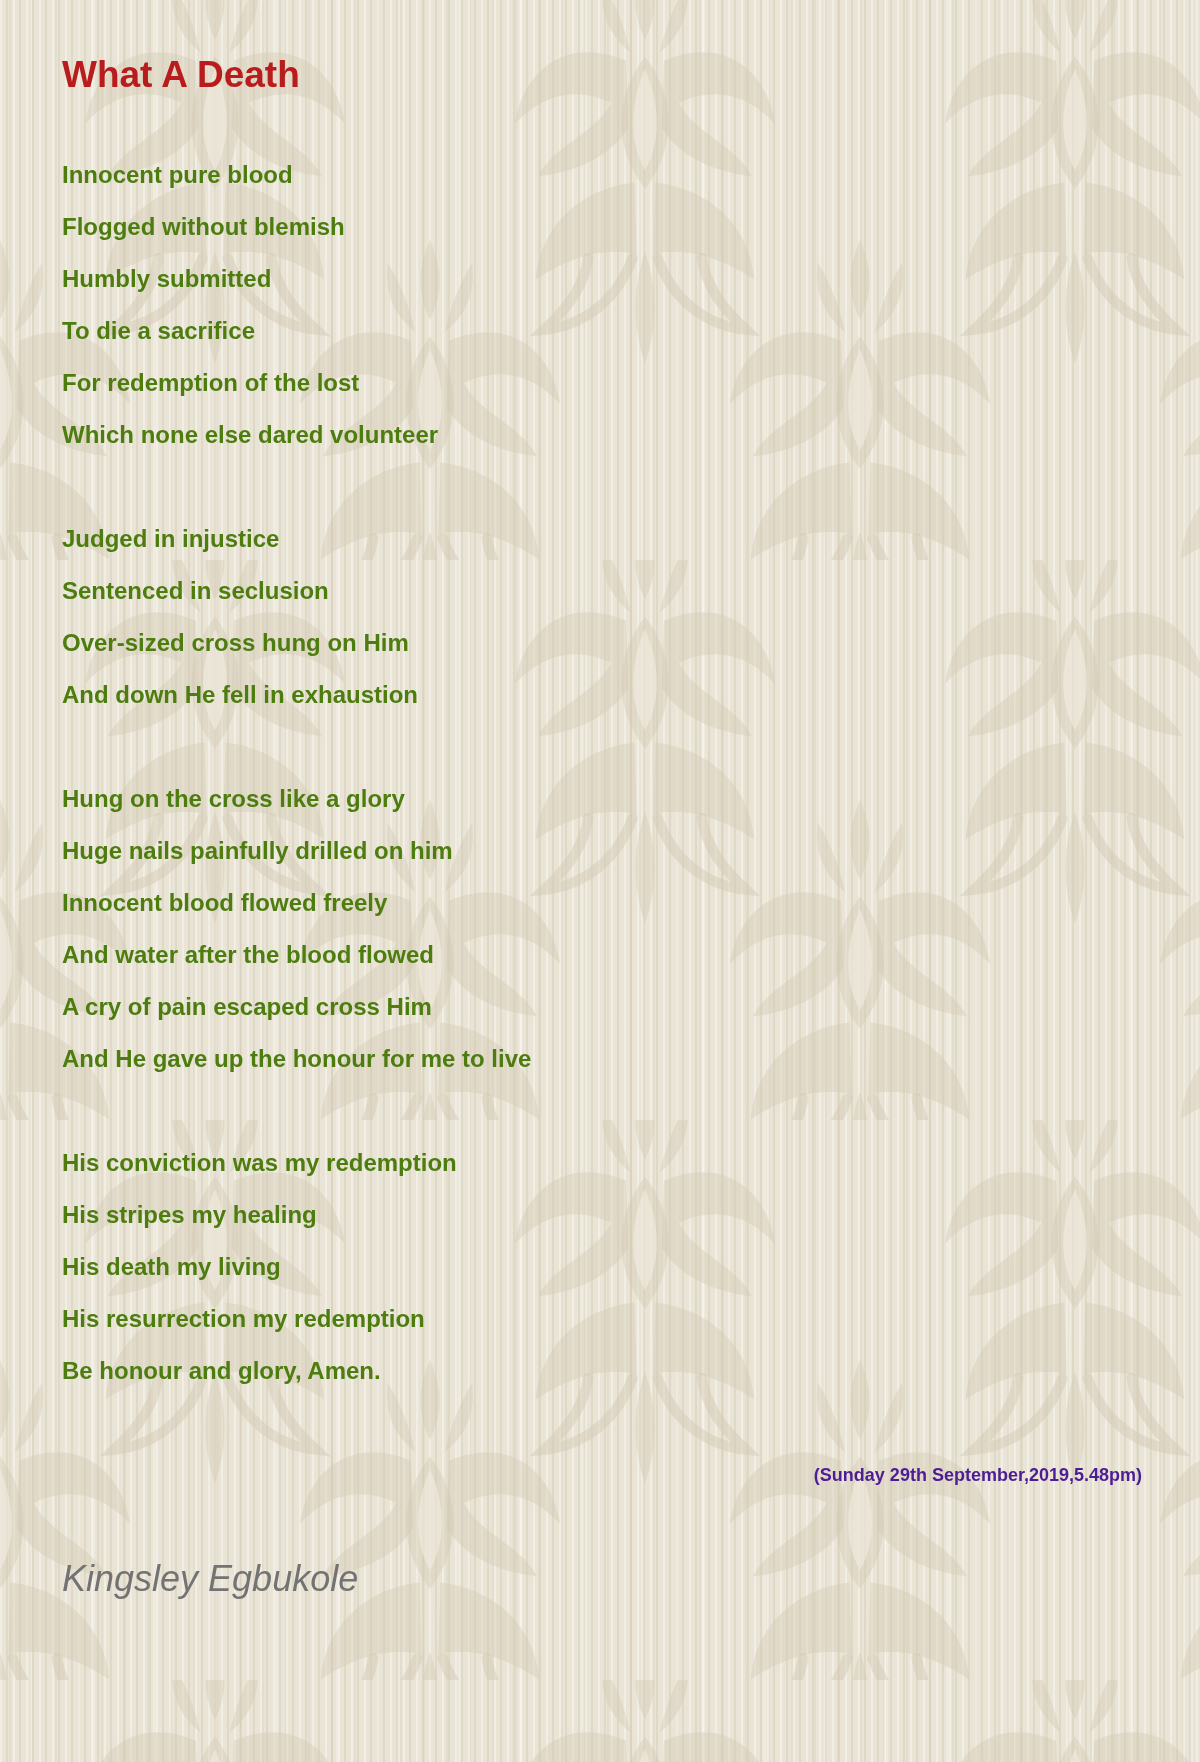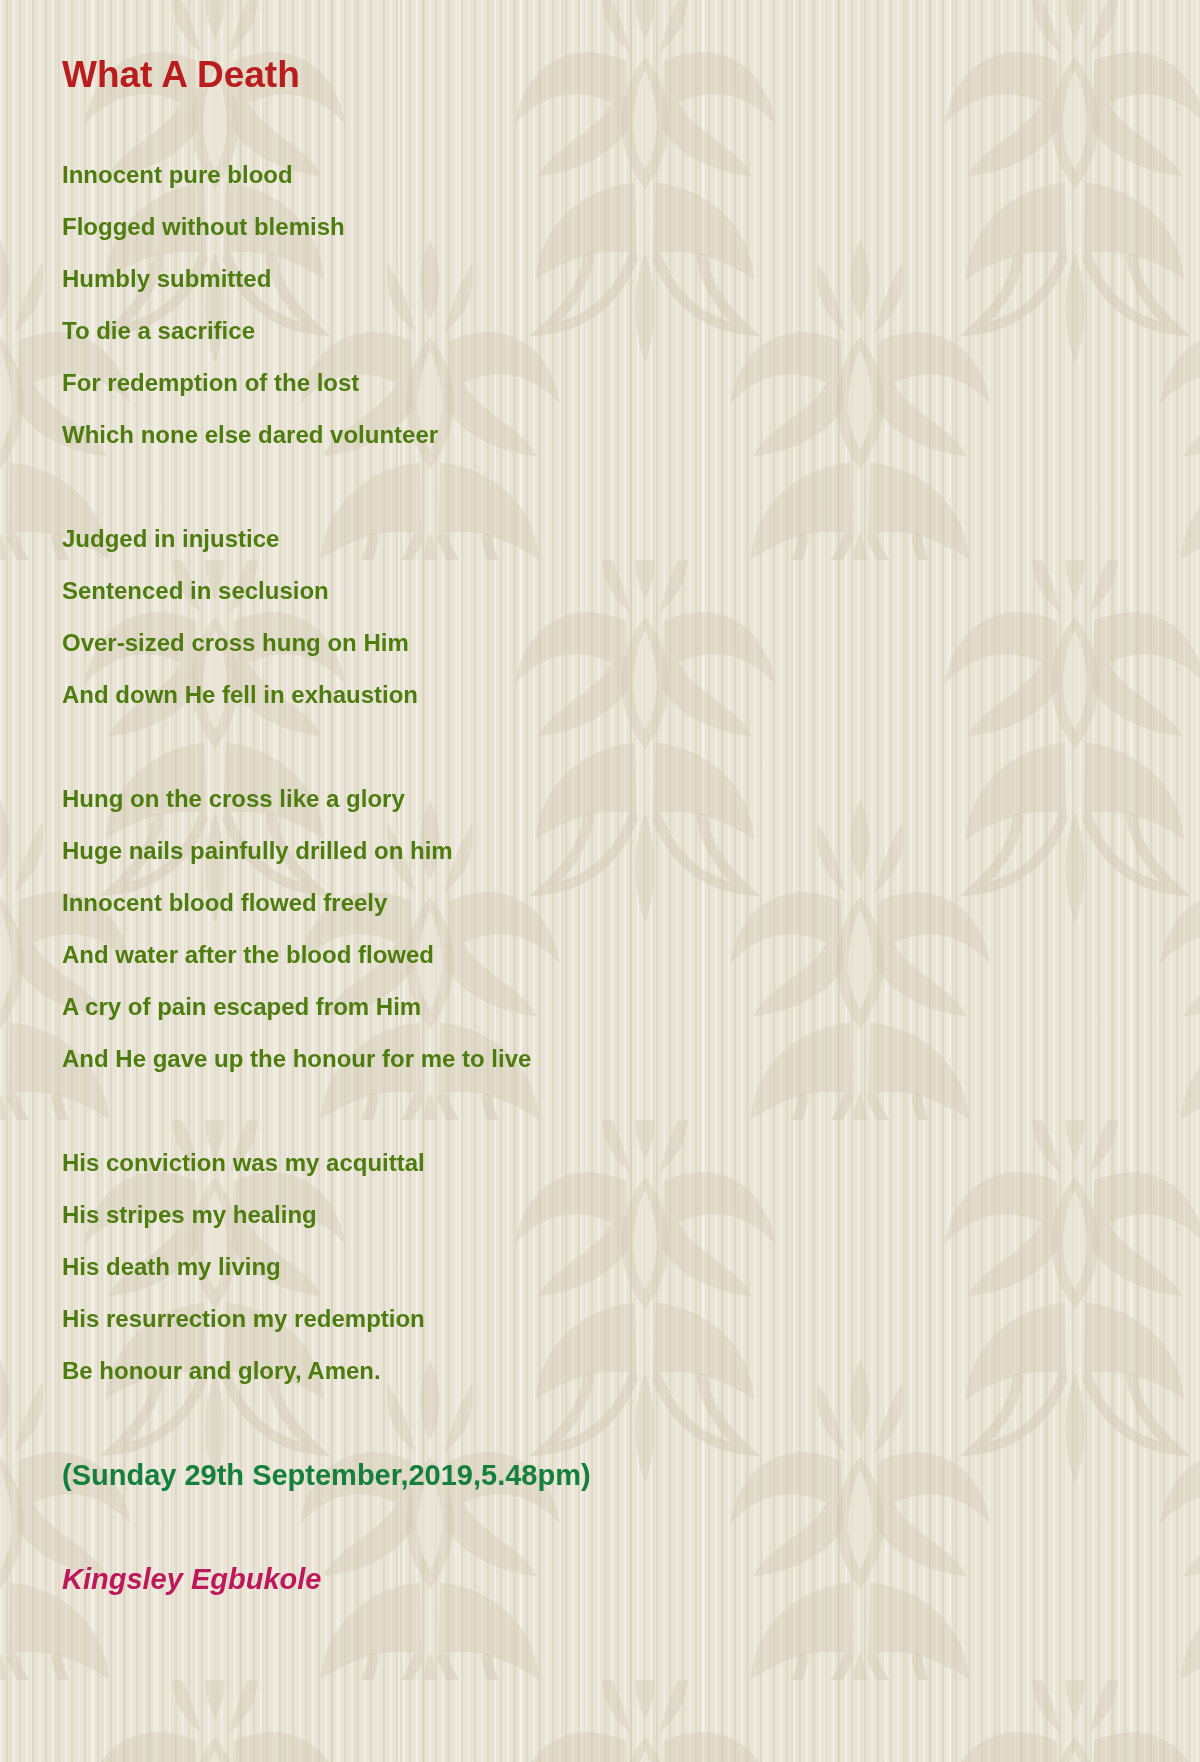--- a/index.html
+++ b/index.html
@@ -20,26 +20,26 @@
   .title{
     font-size:37px;font-weight:bold;line-height:52px;
     margin:0 0 48px 0;color:#b91c1c;white-space:nowrap;
   }
   .stanza{margin:0 0 52px 0;padding:0;}
   .line{
     font-size:24px;font-weight:bold;line-height:52px;
     white-space:nowrap;color:#4d7c0f;
   }
   .date-line{
-    font-size:29px;font-weight:bold;line-height:52px;
-    white-space:nowrap;color:#15803d;margin:0;
+    font-size:18px;font-weight:bold;line-height:52px;
+    white-space:nowrap;color:#4c1d95;margin:0;text-align:right;
   }
   .author{
-    font-size:29px;font-style:italic;font-weight:bold;
-    line-height:52px;margin:52px 0 0 0;white-space:nowrap;color:#be185d;
+    font-size:36px;font-style:italic;font-weight:normal;
+    line-height:52px;margin:52px 0 0 0;white-space:nowrap;color:#737373;
   }
 </style>
 </head>
 <body>
 
 <svg class="damask" width="1200" height="1762" viewBox="0 0 1200 1762" aria-hidden="true">
   <defs>
     <g id="dmotif" fill="#d2c9b1" fill-opacity="0.40" stroke="none">
 
       <path d="M0,-200 C-12,-172 -12,-150 0,-124 C12,-150 12,-172 0,-200Z"></path>
@@ -92,26 +92,26 @@
     <div class="line">Sentenced in seclusion</div>
     <div class="line">Over-sized cross hung on Him</div>
     <div class="line">And down He fell in exhaustion</div>
   </div>
 
   <div class="stanza">
     <div class="line">Hung on the cross like a glory</div>
     <div class="line">Huge nails painfully drilled on him</div>
     <div class="line">Innocent blood flowed freely</div>
     <div class="line">And water after the blood flowed</div>
-    <div class="line">A cry of pain escaped from Him</div>
+    <div class="line">A cry of pain escaped cross Him</div>
     <div class="line">And He gave up the honour for me to live</div>
   </div>
 
   <div class="stanza">
-    <div class="line">His conviction was my acquittal</div>
+    <div class="line">His conviction was my redemption</div>
     <div class="line">His stripes my healing</div>
     <div class="line">His death my living</div>
     <div class="line">His resurrection my redemption</div>
     <div class="line">Be honour and glory, Amen.</div>
   </div>
 
   <div class="date-line">(Sunday 29th September,2019,5.48pm)</div>
 
   <div class="author">Kingsley Egbukole</div>
 </div>

